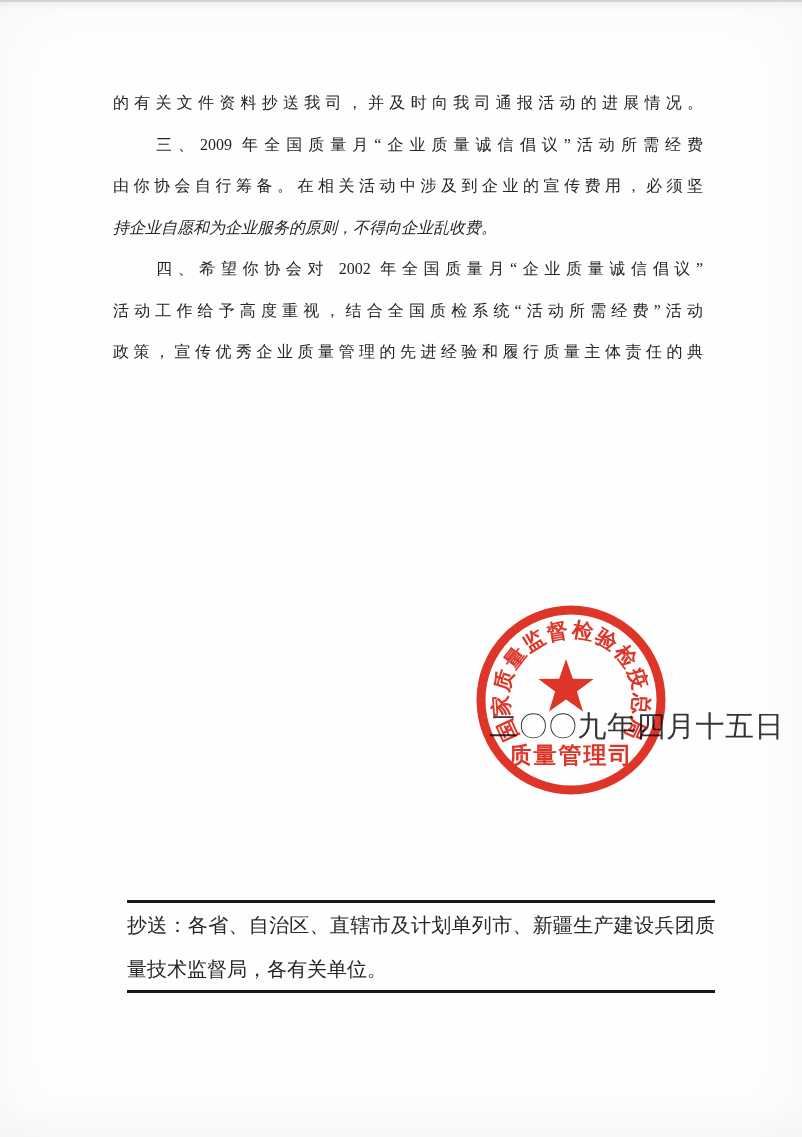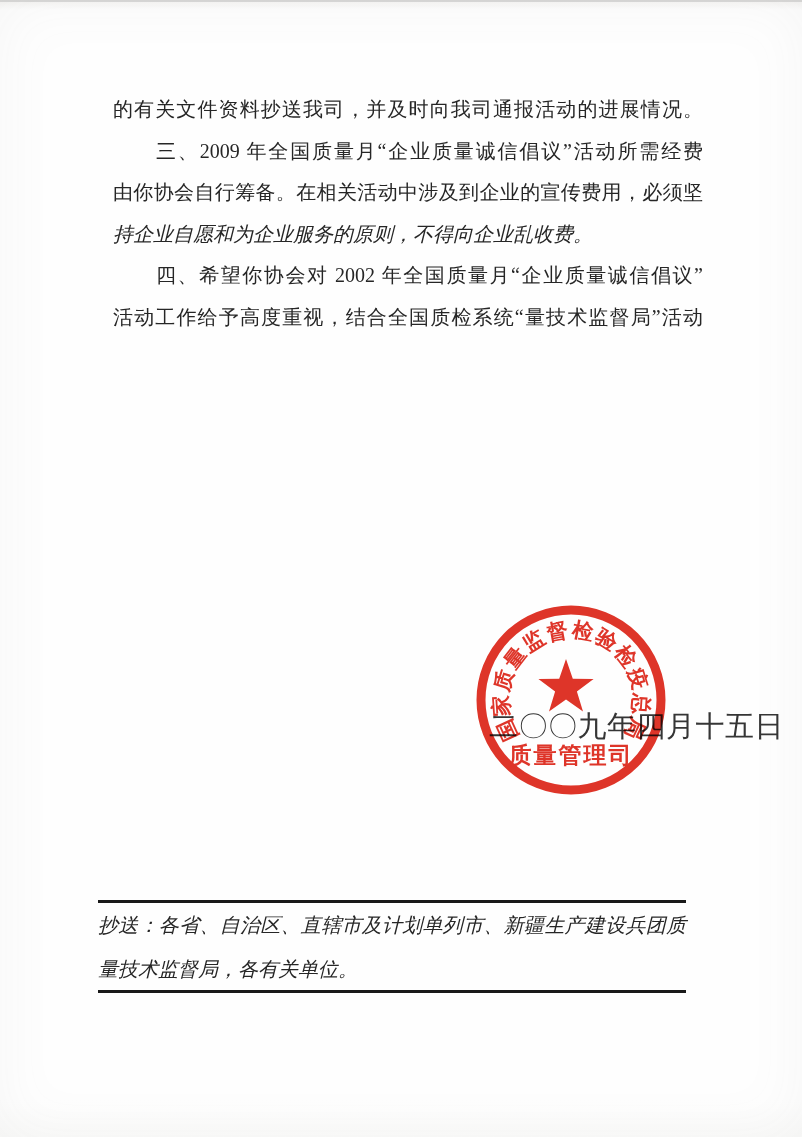--- a/index.html
+++ b/index.html
@@ -14,23 +14,23 @@
     position: absolute; inset: 0;
     background: linear-gradient(180deg, #f4f3f1 0px, #fefefe 10px, #fefefe 1100px, #fbfbfa 1137px);
     box-shadow: inset 0 0 60px rgba(120,120,120,0.06);
   }
   .scan-edge-top {
     position: absolute; top: 0; left: 0; right: 0; height: 2px;
     background: #bdbdbd; opacity: .55;
   }
   
   .body-text {
-    position: absolute; left: 113px; top: 89px; width: 590px;
+    position: absolute; left: 113px; top: 82px; width: 590px;
     color: #262626;
-    font-size: 20px;
+    font-size: 16px;
   }
   .line {
     height: 41.5px; line-height: 41.5px;
     text-align: justify; text-align-last: justify;
     white-space: nowrap;
   }
   .line.indent { padding-left: 43px; }
   .line.last { text-align-last: left; font-style: italic; }
   
   .issue-date {
@@ -41,46 +41,47 @@
     margin-left: 35px;
   }
   
   .seal-svg {
     position: absolute; left: 0; top: 0;
     z-index: 2; mix-blend-mode: multiply;
     pointer-events: none;
   }
   
   .cc-block {
-    position: absolute; left: 98px; top: 900px; width: 588px;
+    position: absolute; left: 127px; top: 900px; width: 588px;
     border-top: 3px solid #191919;
     border-bottom: 3px solid #191919;
     padding: 3px 0 2px 0;
-    color: #262626; font-size: 20px; font-style: italic;
+    color: #262626; font-size: 20px;
   }
   .cc-line {
     height: 38px; line-height: 38px;
     text-align: justify; text-align-last: justify;
     white-space: nowrap;
   }
   .cc-line.last { text-align-last: left; margin-top: 6px; }
 </style>
 </head>
 <body>
 
 <div class="page">
   <div class="scan-edge-top"></div>
 
   <div class="body-text">
     <div class="line">的有关文件资料抄送我司，并及时向我司通报活动的进展情况。</div>
     <div class="line indent">三、2009 年全国质量月“企业质量诚信倡议”活动所需经费</div>
     <div class="line">由你协会自行筹备。在相关活动中涉及到企业的宣传费用，必须坚</div>
     <div class="line last">持企业自愿和为企业服务的原则，不得向企业乱收费。</div>
     <div class="line indent">四、希望你协会对 2002 年全国质量月“企业质量诚信倡议”</div>
-    <div class="line">活动工作给予高度重视，结合全国质检系统“量技术监督局”活动</div>
+    <div class="line">活动工作给予高度重视，结合全国质检系统“活动所需经费”活动</div>
+    <div class="line">政策，宣传优秀企业质量管理的先进经验和履行质量主体责任的典</div>
   </div>
 
   <div class="issue-date">二〇〇九年四月十五日</div>
 
   <svg class="seal-svg" width="802" height="1137" viewBox="0 0 802 1137">
     <g opacity="0.92">
       <circle cx="571" cy="700" r="90" fill="none" stroke-width="9" stroke="#dd2417"></circle>
       <polygon points="566,659 572.8,678.7 593.6,679 576.9,691.6 583,711.5 566,699.5 549,711.5 555.1,691.6 538.4,679 559.2,678.7" fill="#dd2417"></polygon>
       <path id="sealArc" d="M 519.4 736.2 A 63 63 0 1 1 622.6 736.2" fill="none"></path>
       <text font-family="Liberation Sans, sans-serif" font-weight="bold" font-size="21" letter-spacing="1.9" fill="#dd2417">

